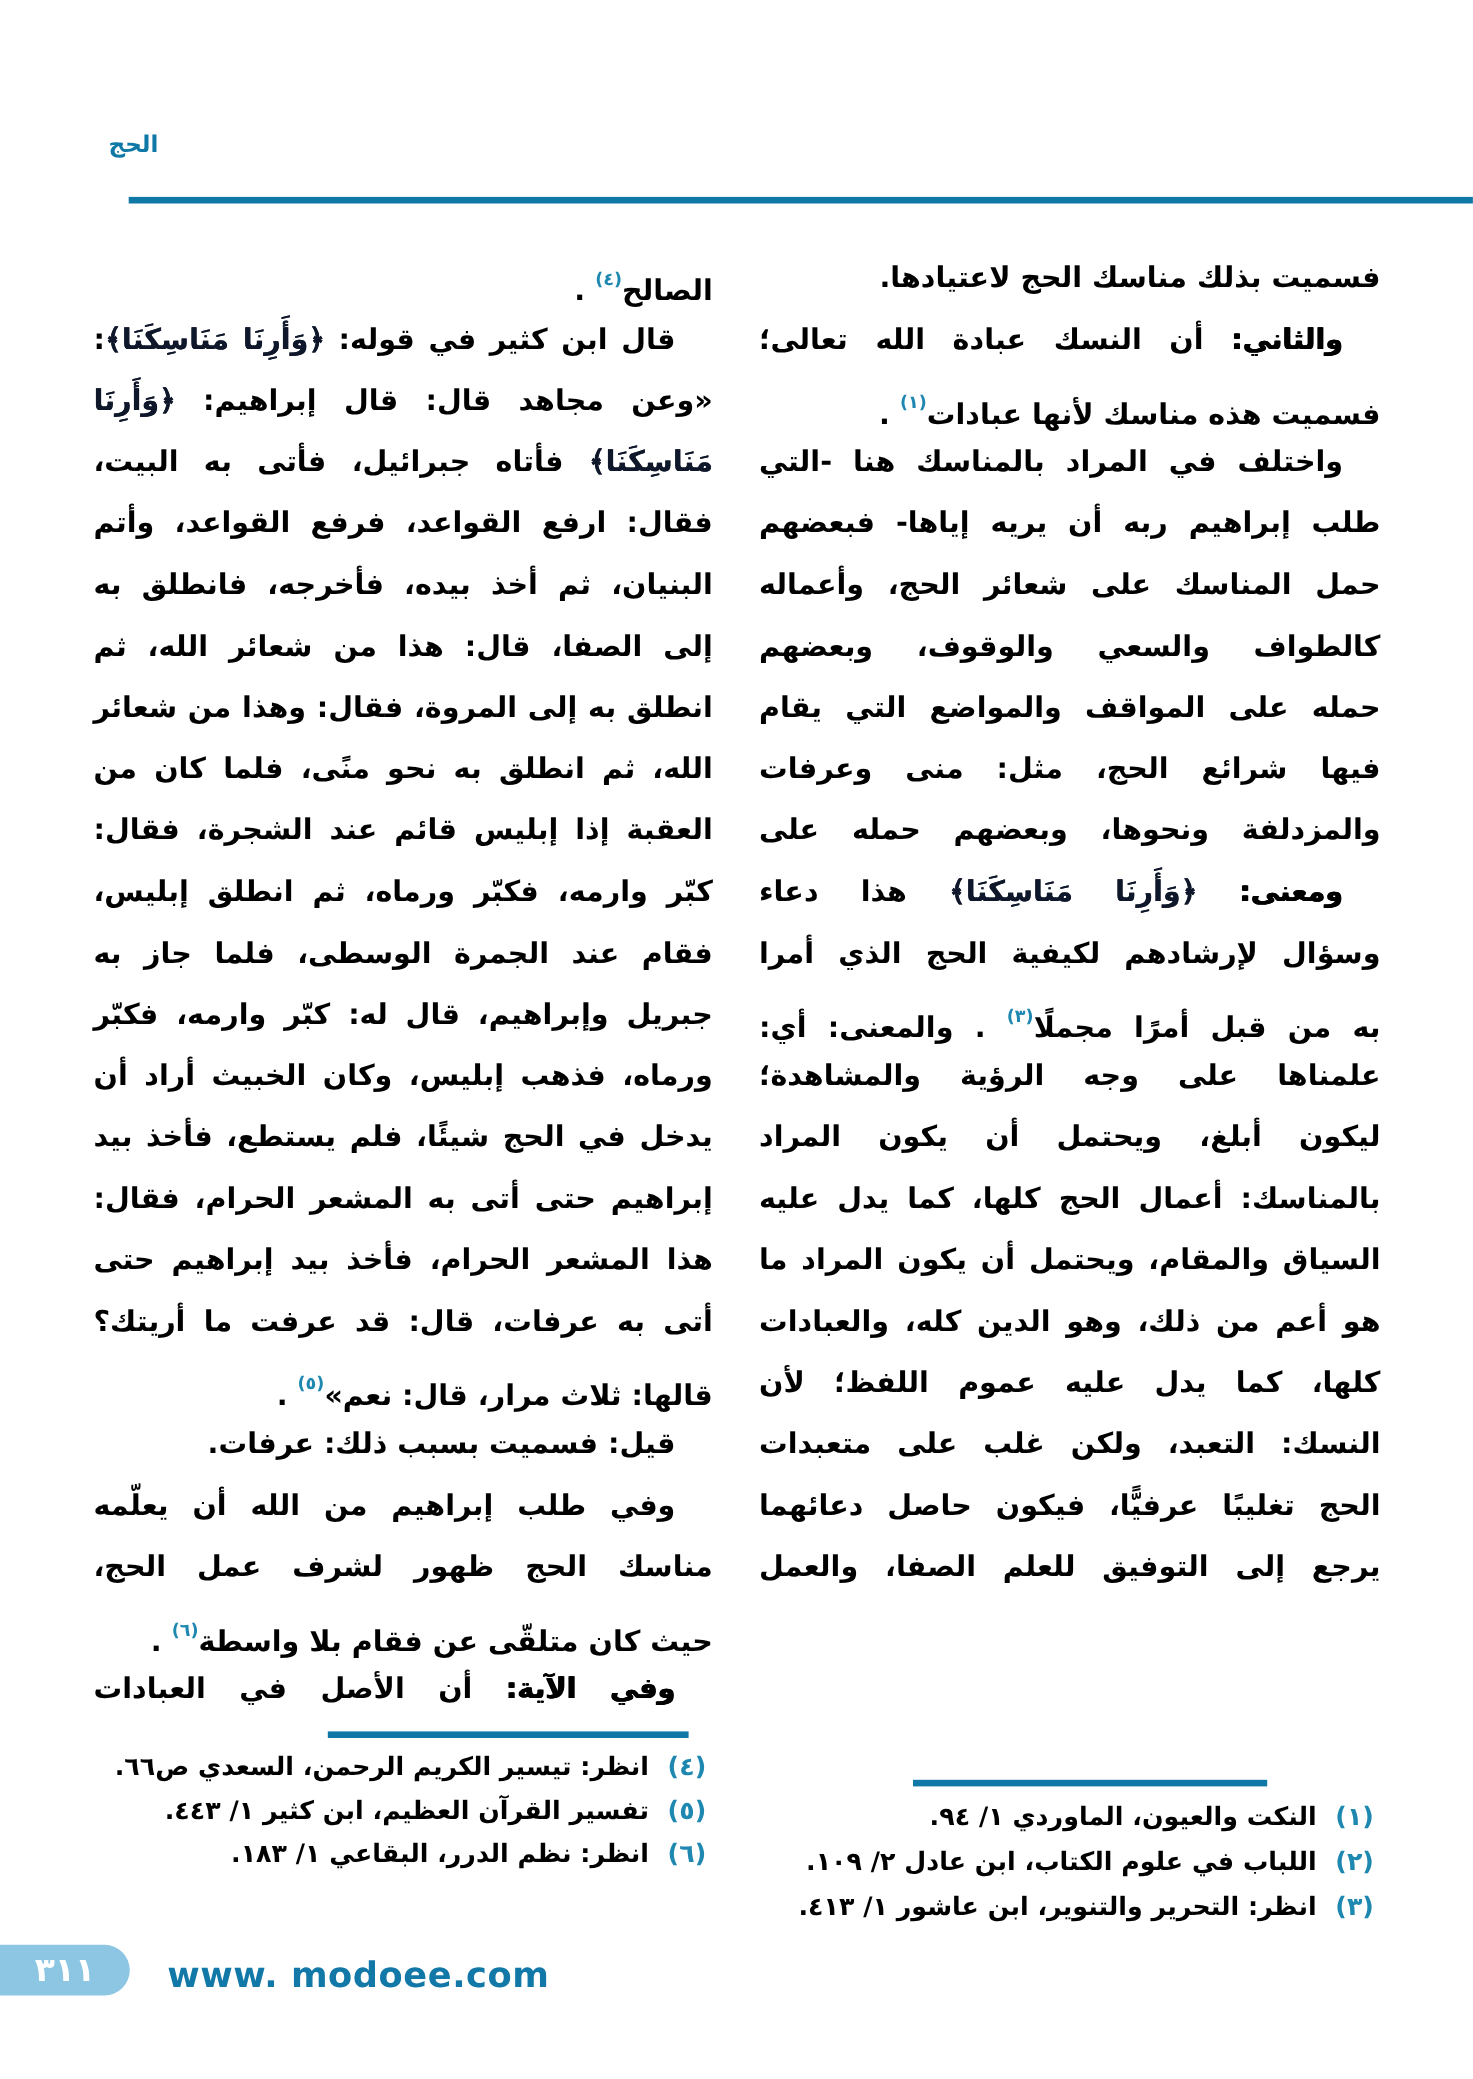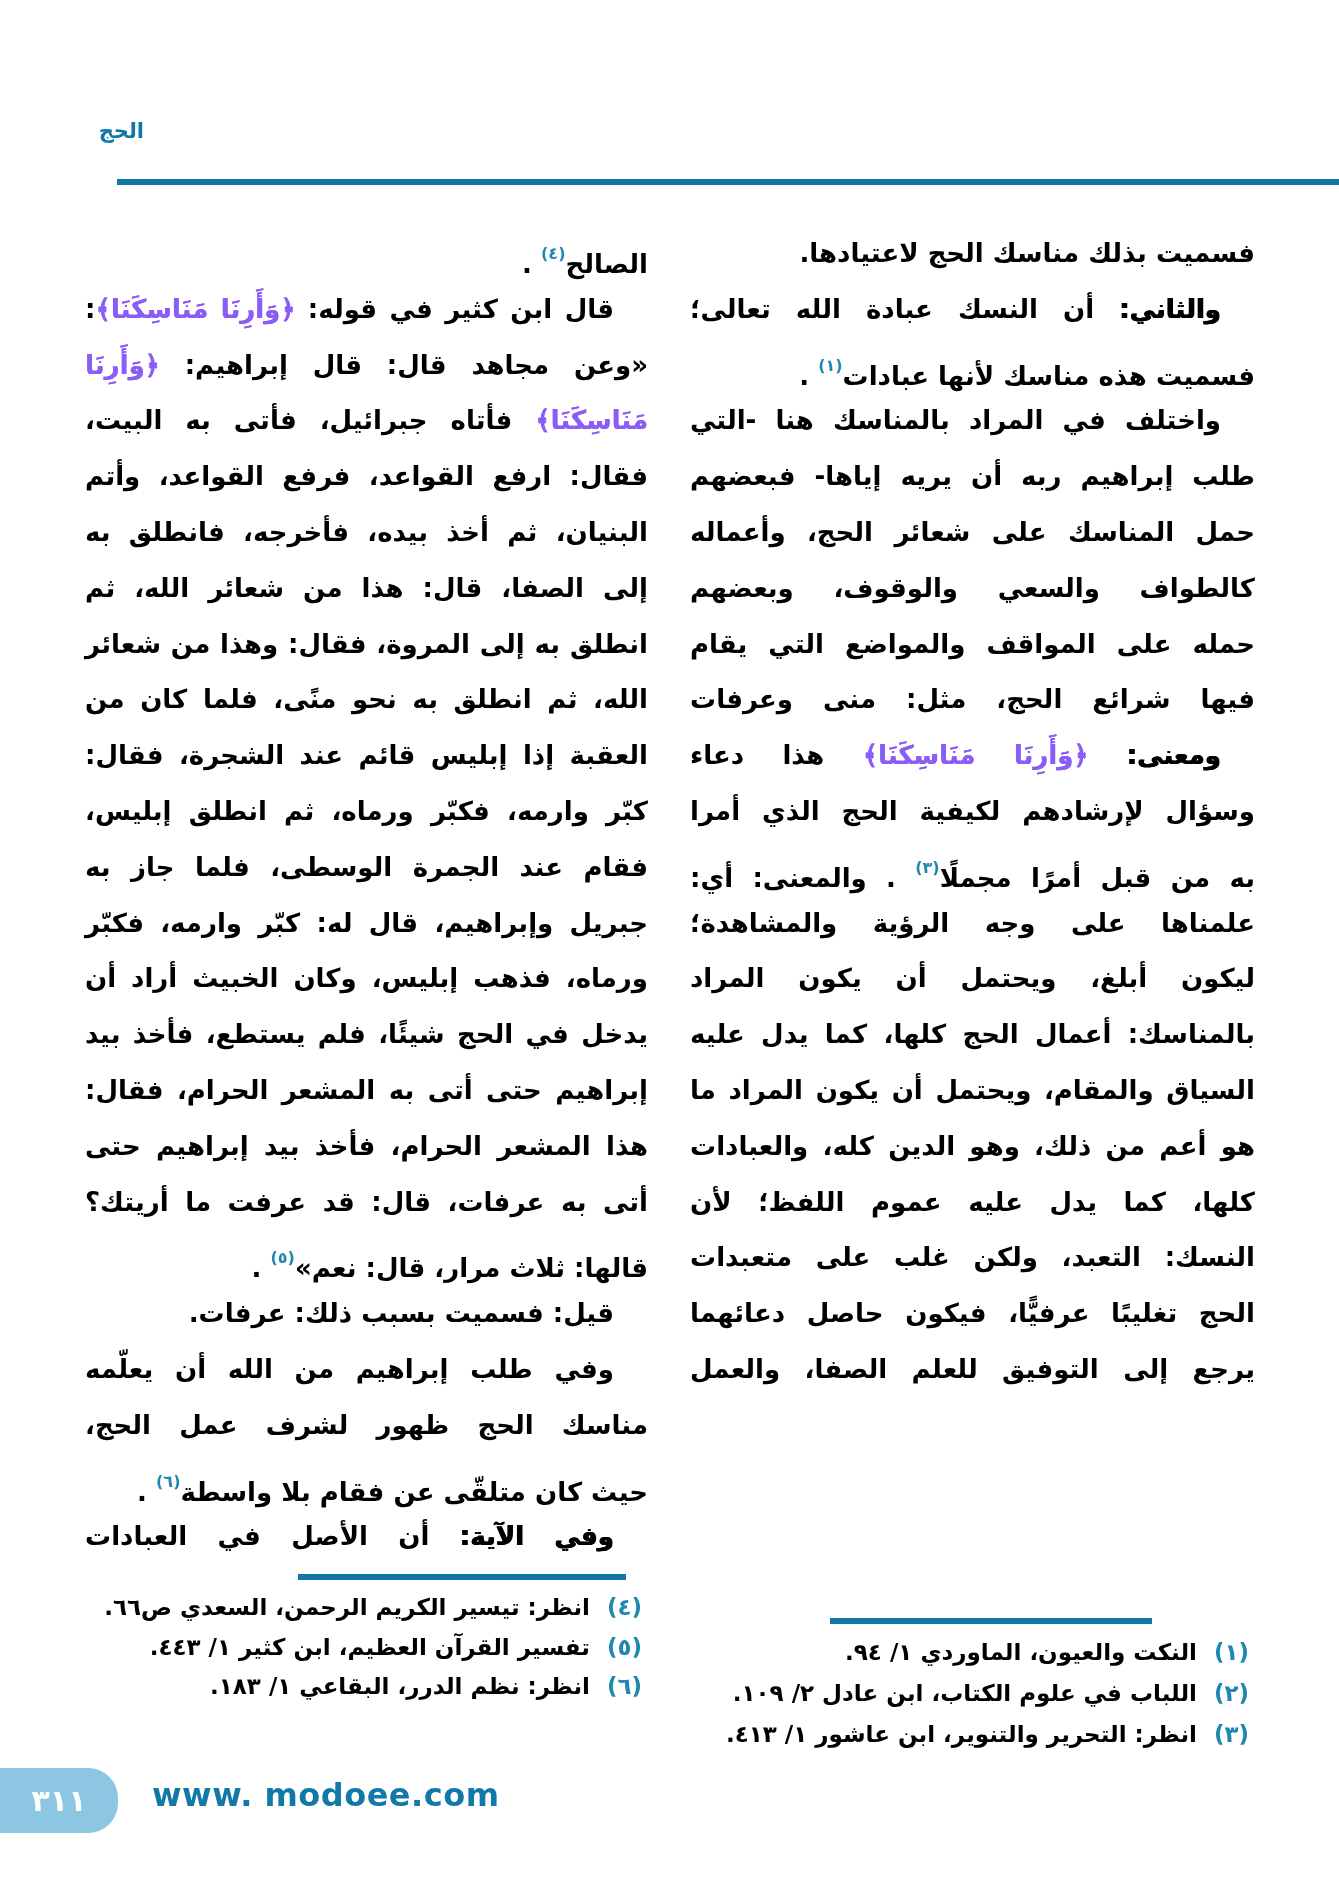--- a/index.html
+++ b/index.html
@@ -25,39 +25,39 @@
   .col-right{left:690px;width:565px;}
   .col-left{left:85px;width:563px;}
   .line{
     height:55.8px;line-height:55.8px;white-space:nowrap;
     text-align:justify;text-align-last:justify;overflow:visible;
   }
   .line.end{text-align:left;text-align-last:start;}
   .line.indent{padding-right:34px;}
   .seg-n{color:#000;}
   .seg-b{color:#000;text-shadow:0.5px 0 currentColor,-0.5px 0 currentColor;}
-  .seg-q{color:#8b5cf6;text-shadow:0.3px 0 currentColor;}
+  .seg-q{color:#0f172a;text-shadow:0.3px 0 currentColor;}
   .seg-f{color:#1E88B0;font-size:16px;vertical-align:14px;font-weight:bold;}
   
   .sep{position:absolute;height:6px;background:#1078A6;}
   .sep-left{left:298px;top:1574px;width:328px;}
   .sep-right{left:830px;top:1618px;width:322px;}
   
   .fnotes{
     position:absolute;direction:rtl;font-size:23px;font-weight:bold;color:#000;
   }
   .fnotes-right{left:690px;top:1632px;width:565px;}
   .fnotes-left{left:85px;top:1588px;width:563px;}
   .fnote{position:relative;padding-right:58px;line-height:39.5px;text-align:justify;}
   .fnotes-right .fnote{line-height:41px;}
   .fn-num{position:absolute;right:6px;top:0;color:#1E88B0;}
   .fn-text{color:#000;}
   
   .page-badge{
-    position:absolute;left:0;top:1768px;width:118px;height:65px;
+    position:absolute;left:0;top:1768px;width:118px;height:46px;
     background:#8CC6E2;border-radius:0 30px 30px 0;
     color:#ffffff;font-size:30px;font-weight:bold;
     display:flex;align-items:center;justify-content:center;direction:rtl;
   }
   .site-link{
     position:absolute;left:152px;top:1776px;
     color:#1278A8;font-size:32px;font-weight:bold;letter-spacing:0.5px;
   }
 </style>
 </head>
@@ -70,20 +70,21 @@
 <div class="col col-right">
     <div class="line end"><span class="seg-n">فسميت بذلك مناسك الحج لاعتيادها.</span></div>
     <div class="line indent"><span class="seg-b">والثاني: </span><span class="seg-n">أن النسك عبادة الله تعالى؛</span></div>
     <div class="line end"><span class="seg-n">فسميت هذه مناسك لأنها عبادات</span><span class="seg-f">(١)</span><span class="seg-n"> .</span></div>
     <div class="line indent"><span class="seg-n">واختلف في المراد بالمناسك هنا -التي</span></div>
     <div class="line"><span class="seg-n">طلب إبراهيم ربه أن يريه إياها- فبعضهم</span></div>
     <div class="line"><span class="seg-n">حمل المناسك على شعائر الحج، وأعماله</span></div>
     <div class="line"><span class="seg-n">كالطواف والسعي والوقوف، وبعضهم</span></div>
     <div class="line"><span class="seg-n">حمله على المواقف والمواضع التي يقام</span></div>
     <div class="line"><span class="seg-n">فيها شرائع الحج، مثل: منى وعرفات</span></div>
+    <div class="line"><span class="seg-n">والمزدلفة ونحوها، وبعضهم حمله على</span></div>
     <div class="line indent"><span class="seg-b">ومعنى: </span><span class="seg-q">﴿وَأَرِنَا مَنَاسِكَنَا﴾</span><span class="seg-n"> هذا دعاء</span></div>
     <div class="line"><span class="seg-n">وسؤال لإرشادهم لكيفية الحج الذي أمرا</span></div>
     <div class="line"><span class="seg-n">به من قبل أمرًا مجملًا</span><span class="seg-f">(٣)</span><span class="seg-n"> . والمعنى: أي:</span></div>
     <div class="line"><span class="seg-n">علمناها على وجه الرؤية والمشاهدة؛</span></div>
     <div class="line"><span class="seg-n">ليكون أبلغ، ويحتمل أن يكون المراد</span></div>
     <div class="line"><span class="seg-n">بالمناسك: أعمال الحج كلها، كما يدل عليه</span></div>
     <div class="line"><span class="seg-n">السياق والمقام، ويحتمل أن يكون المراد ما</span></div>
     <div class="line"><span class="seg-n">هو أعم من ذلك، وهو الدين كله، والعبادات</span></div>
     <div class="line"><span class="seg-n">كلها، كما يدل عليه عموم اللفظ؛ لأن</span></div>
     <div class="line"><span class="seg-n">النسك: التعبد، ولكن غلب على متعبدات</span></div>

